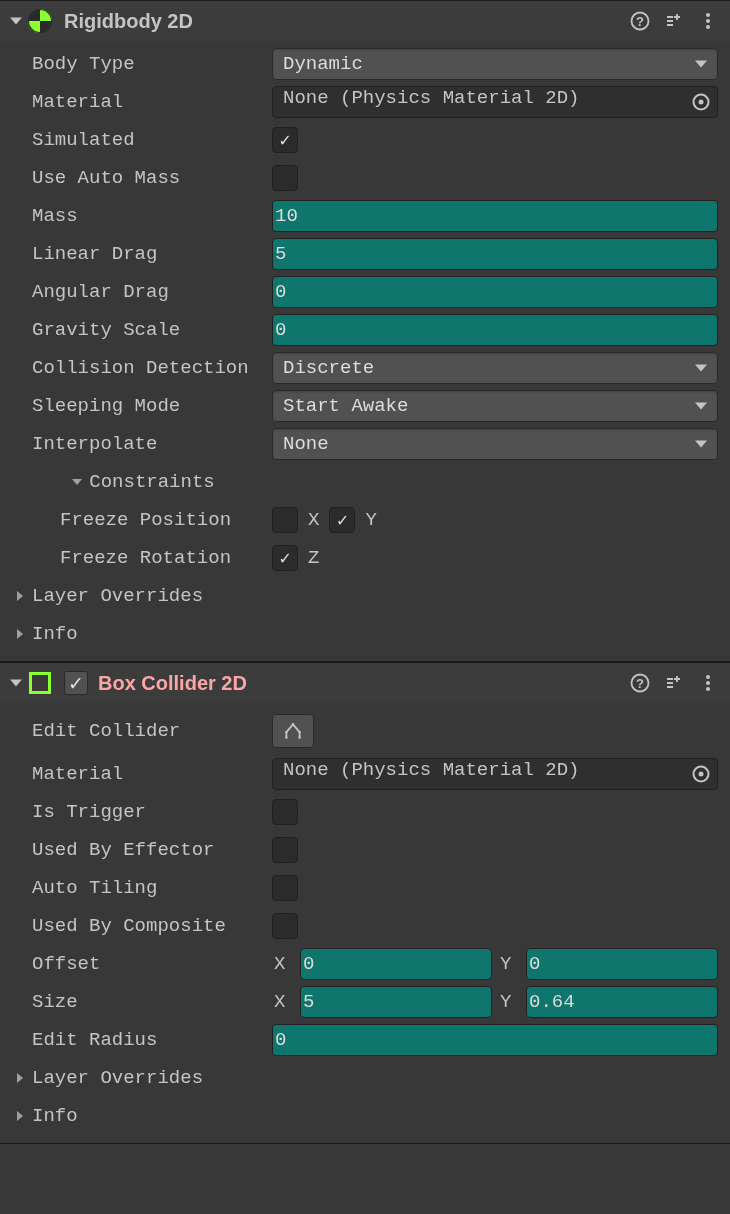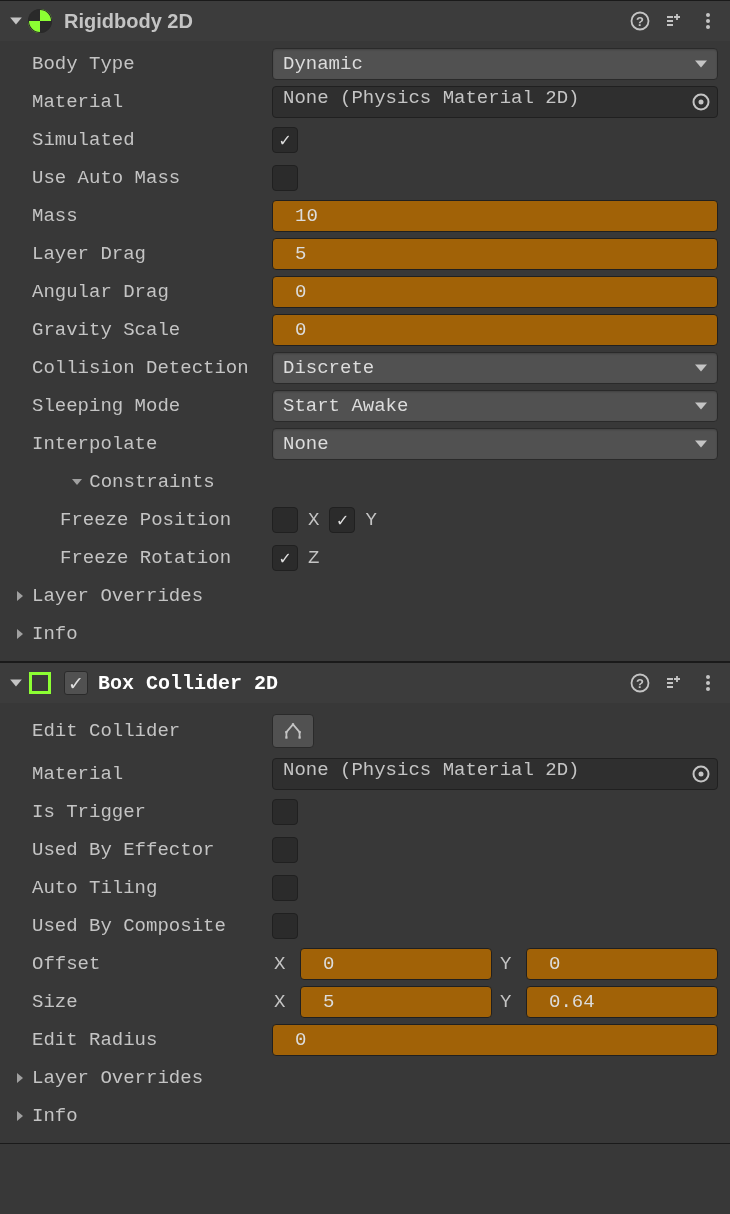--- a/index.html
+++ b/index.html
@@ -58,21 +58,21 @@
     align-items: center;
     justify-content: center;
     color: #e0e0e0;
   }
   .title {
     flex: 1;
     font-weight: 600;
     font-size: 20px;
     color: #c4c4c4;
   }
-  .title.blue { color: #ffffff; font-family: Liberation Mono, monospace; }
+  .title.blue { color: #fca5a5; }
   .header-icons {
     display: flex;
     gap: 14px;
     align-items: center;
     color: #c4c4c4;
   }
   .header-icons span {
     display: flex;
     align-items: center;
     justify-content: center;
@@ -143,25 +143,25 @@
     right: 6px;
     top: 50%;
     transform: translateY(-50%);
     width: 20px; height: 20px;
     display: flex;
     align-items: center;
     justify-content: center;
   }
   .textfield {
     height: 32px;
-    background: #a16207;
+    background: #0f766e;
     border: 1px solid #202020;
     border-radius: 4px;
     color: #dcdcdc;
-    padding: 0 22px;
+    padding: 0 2px;
     font-size: 19px;
     font-family: inherit;
   }
   .textfield.full { flex: 1; }
   .checkbox {
     width: 26px; height: 26px;
     background: #2b2b2b;
     border: 1px solid #202020;
     border-radius: 4px;
     display: flex;
@@ -274,21 +274,21 @@
           <span class="checkbox"></span>
         </div>
     </div>
     <div class="row">
       <div class="label">Mass</div>
       <div class="value">
           <input class="textfield full" value="10" style="">
         </div>
     </div>
     <div class="row">
-      <div class="label">Layer Drag</div>
+      <div class="label">Linear Drag</div>
       <div class="value">
           <input class="textfield full" value="5" style="">
         </div>
     </div>
     <div class="row">
       <div class="label">Angular Drag</div>
       <div class="value">
           <input class="textfield full" value="0" style="">
         </div>
     </div>

